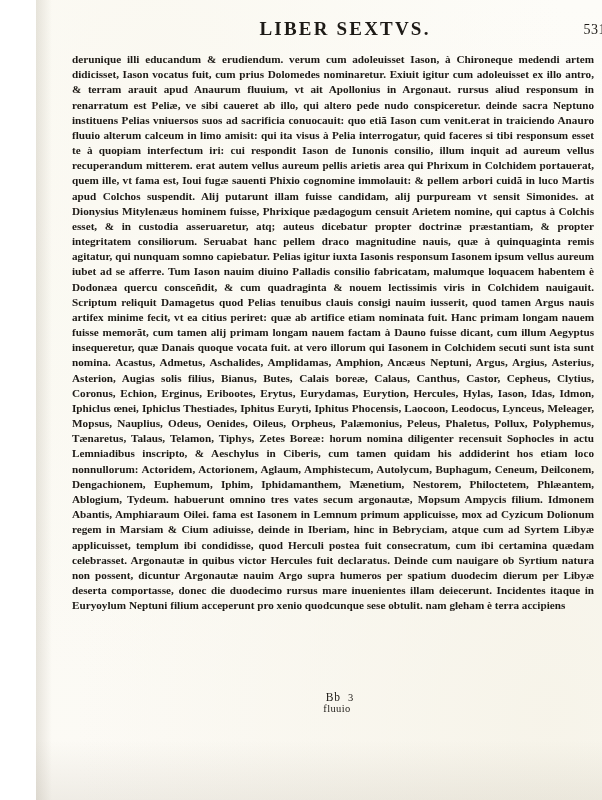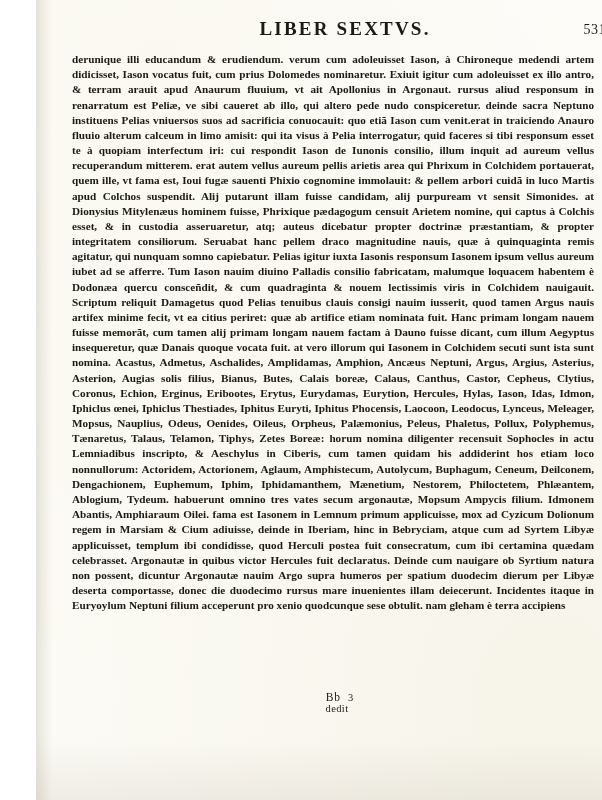--- a/index.html
+++ b/index.html
@@ -143,17 +143,17 @@
         <span class="ln-20">20</span>
         <span class="ln-30">30</span>
         <span class="ln-40">40</span>
       </div>
     </div>
 
     <div class="footer">
       <div class="signature">
         <span>Bb</span><span class="num">3</span>
       </div>
-      <div class="catchword">dedit</div>
+      <div class="catchword">fluuio</div>
     </div>
 
   </div>
 </div>
 
 </body></html>

